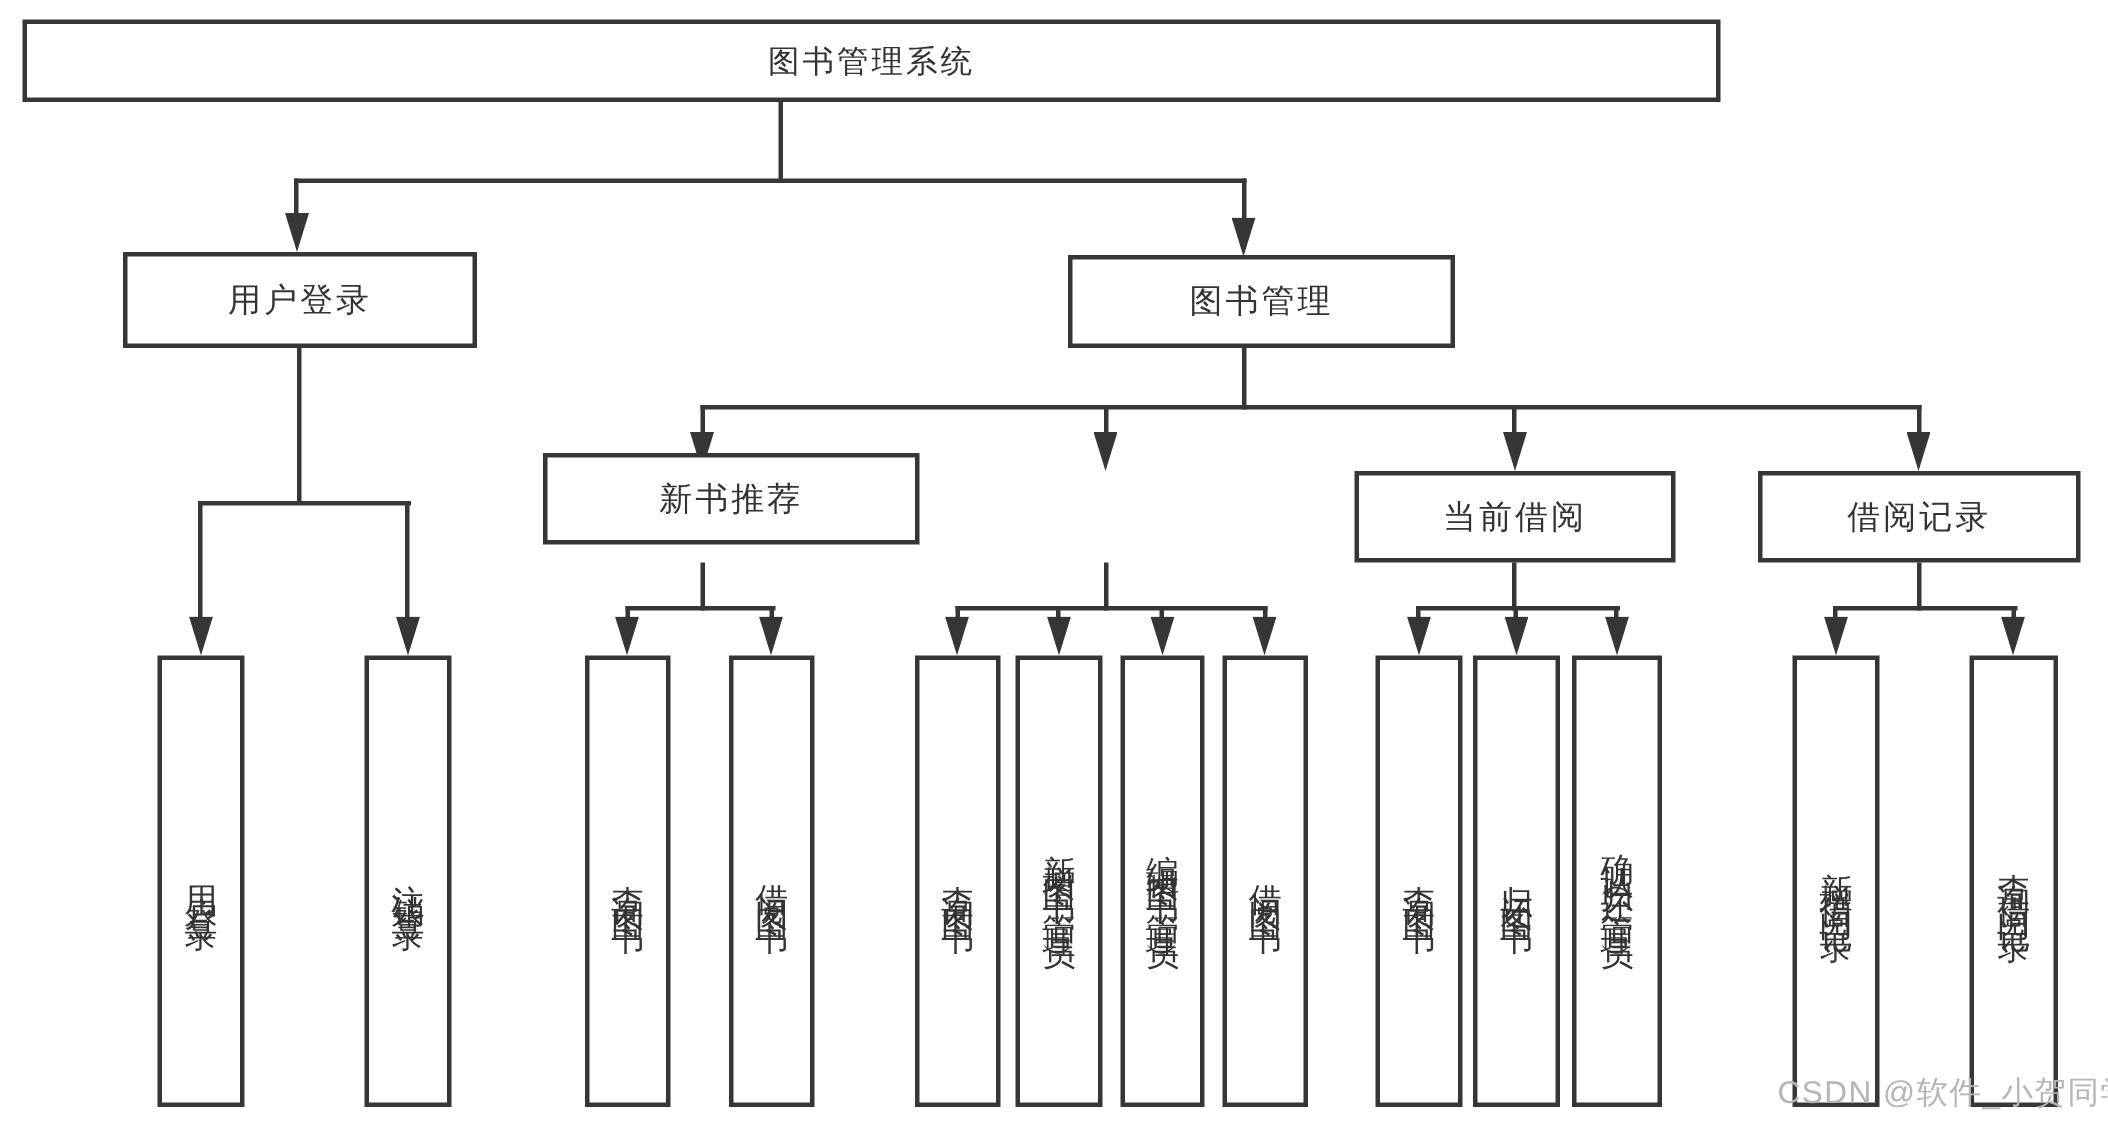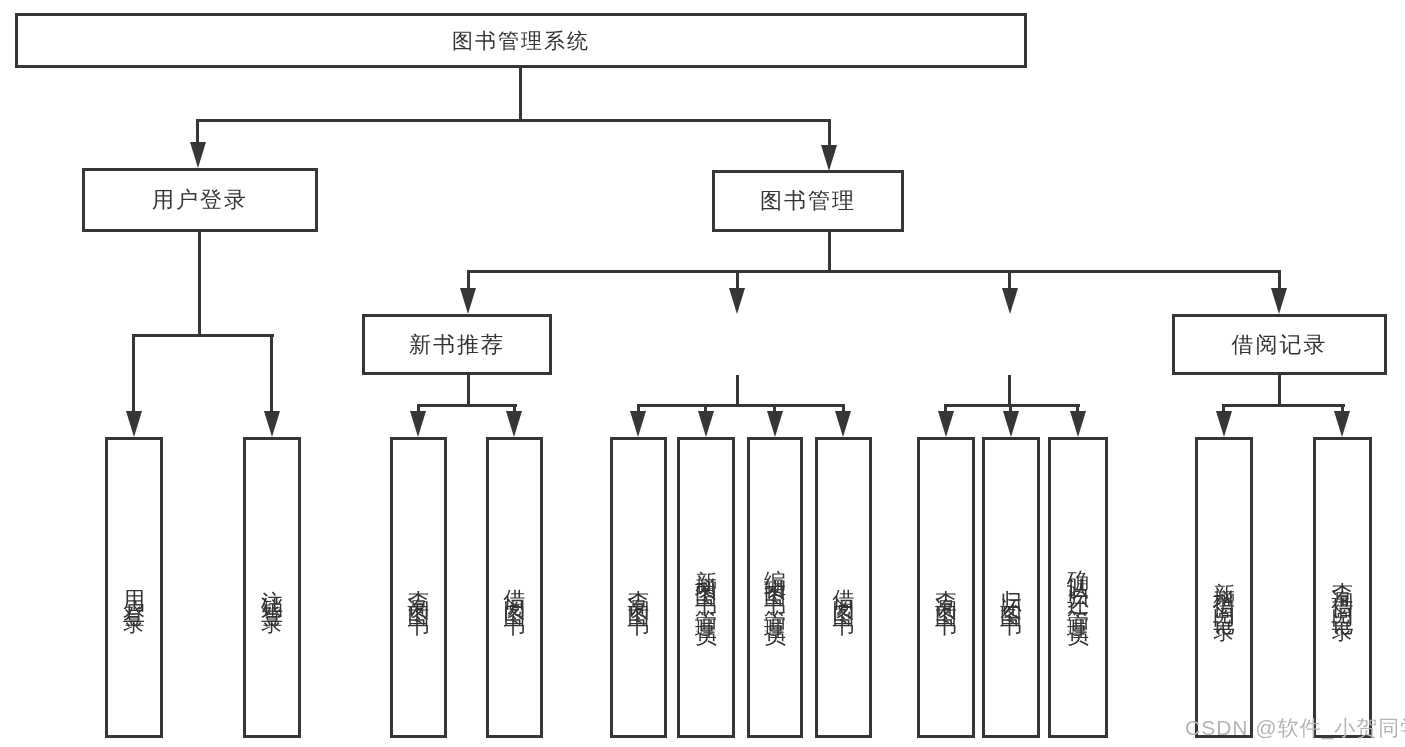--- a/index.html
+++ b/index.html
@@ -27,35 +27,35 @@
   .watermark{
     position:absolute;left:1185px;top:714px;
     font-size:21px;color:#b5b5b5;letter-spacing:1px;white-space:nowrap;z-index:5;
   }
 </style>
 </head>
 <body>
 
 <div class="stage">
 
-  <div class="box hbox rootbox" style="left:15px;top:13px;width:1012px;height:55px;justify-content:center;">
+  <div class="box hbox rootbox" style="left:15px;top:13px;width:1132px;height:55px;justify-content:center;">
     <span>图书管理系统</span>
   </div>
 
   <div class="line" style="left:519px;top:68px;width:3px;height:54px;"></div>
   <div class="line" style="left:196px;top:119px;width:635px;height:3px;"></div>
   <div class="line" style="left:196px;top:119px;width:3px;height:26px;"></div>
   <div class="arrow" style="left:190px;top:142px;"></div>
   <div class="line" style="left:828px;top:119px;width:3px;height:28px;"></div>
   <div class="arrow" style="left:821px;top:145px;"></div>
 
   <div class="box hbox" style="left:82px;top:168px;width:236px;height:64px;">
     <span>用户登录</span>
   </div>
-  <div class="box hbox" style="left:712px;top:170px;width:192px;height:62px;">
+  <div class="box hbox" style="left:712px;top:170px;width:258px;height:62px;">
     <span>图书管理</span>
   </div>
 
   <div class="line" style="left:198px;top:232px;width:3px;height:104px;"></div>
   <div class="line" style="left:132px;top:334px;width:142px;height:3px;"></div>
   <div class="line" style="left:132px;top:334px;width:3px;height:79px;"></div>
   <div class="arrow" style="left:126px;top:411px;"></div>
   <div class="line" style="left:270px;top:334px;width:3px;height:79px;"></div>
   <div class="arrow" style="left:264px;top:411px;"></div>
 
@@ -63,22 +63,25 @@
   <div class="line" style="left:467px;top:270px;width:814px;height:3px;"></div>
   <div class="line" style="left:467px;top:270px;width:3px;height:21px;"></div>
   <div class="arrow" style="left:460px;top:288px;"></div>
   <div class="line" style="left:736px;top:270px;width:3px;height:21px;"></div>
   <div class="arrow" style="left:729px;top:288px;"></div>
   <div class="line" style="left:1008px;top:270px;width:3px;height:21px;"></div>
   <div class="arrow" style="left:1002px;top:288px;"></div>
   <div class="line" style="left:1278px;top:270px;width:3px;height:21px;"></div>
   <div class="arrow" style="left:1271px;top:288px;"></div>
 
-  <div class="box hbox" style="left:362px;top:314px;width:190px;height:61px;">
+  <div class="box hbox" style="left:362px;top:302px;width:251px;height:61px;">
     <span>新书推荐</span>
+  </div>
+  <div class="box hbox" style="left:903px;top:314px;width:214px;height:61px;">
+    <span>当前借阅</span>
   </div>
   <div class="box hbox" style="left:1172px;top:314px;width:215px;height:61px;">
     <span>借阅记录</span>
   </div>
 
   <div class="line" style="left:467px;top:375px;width:3px;height:32px;"></div>
   <div class="line" style="left:417px;top:404px;width:100px;height:3px;"></div>
   <div class="line" style="left:417px;top:404px;width:3px;height:10px;"></div>
   <div class="arrow" style="left:410px;top:411px;"></div>
   <div class="line" style="left:513px;top:404px;width:3px;height:10px;"></div>

